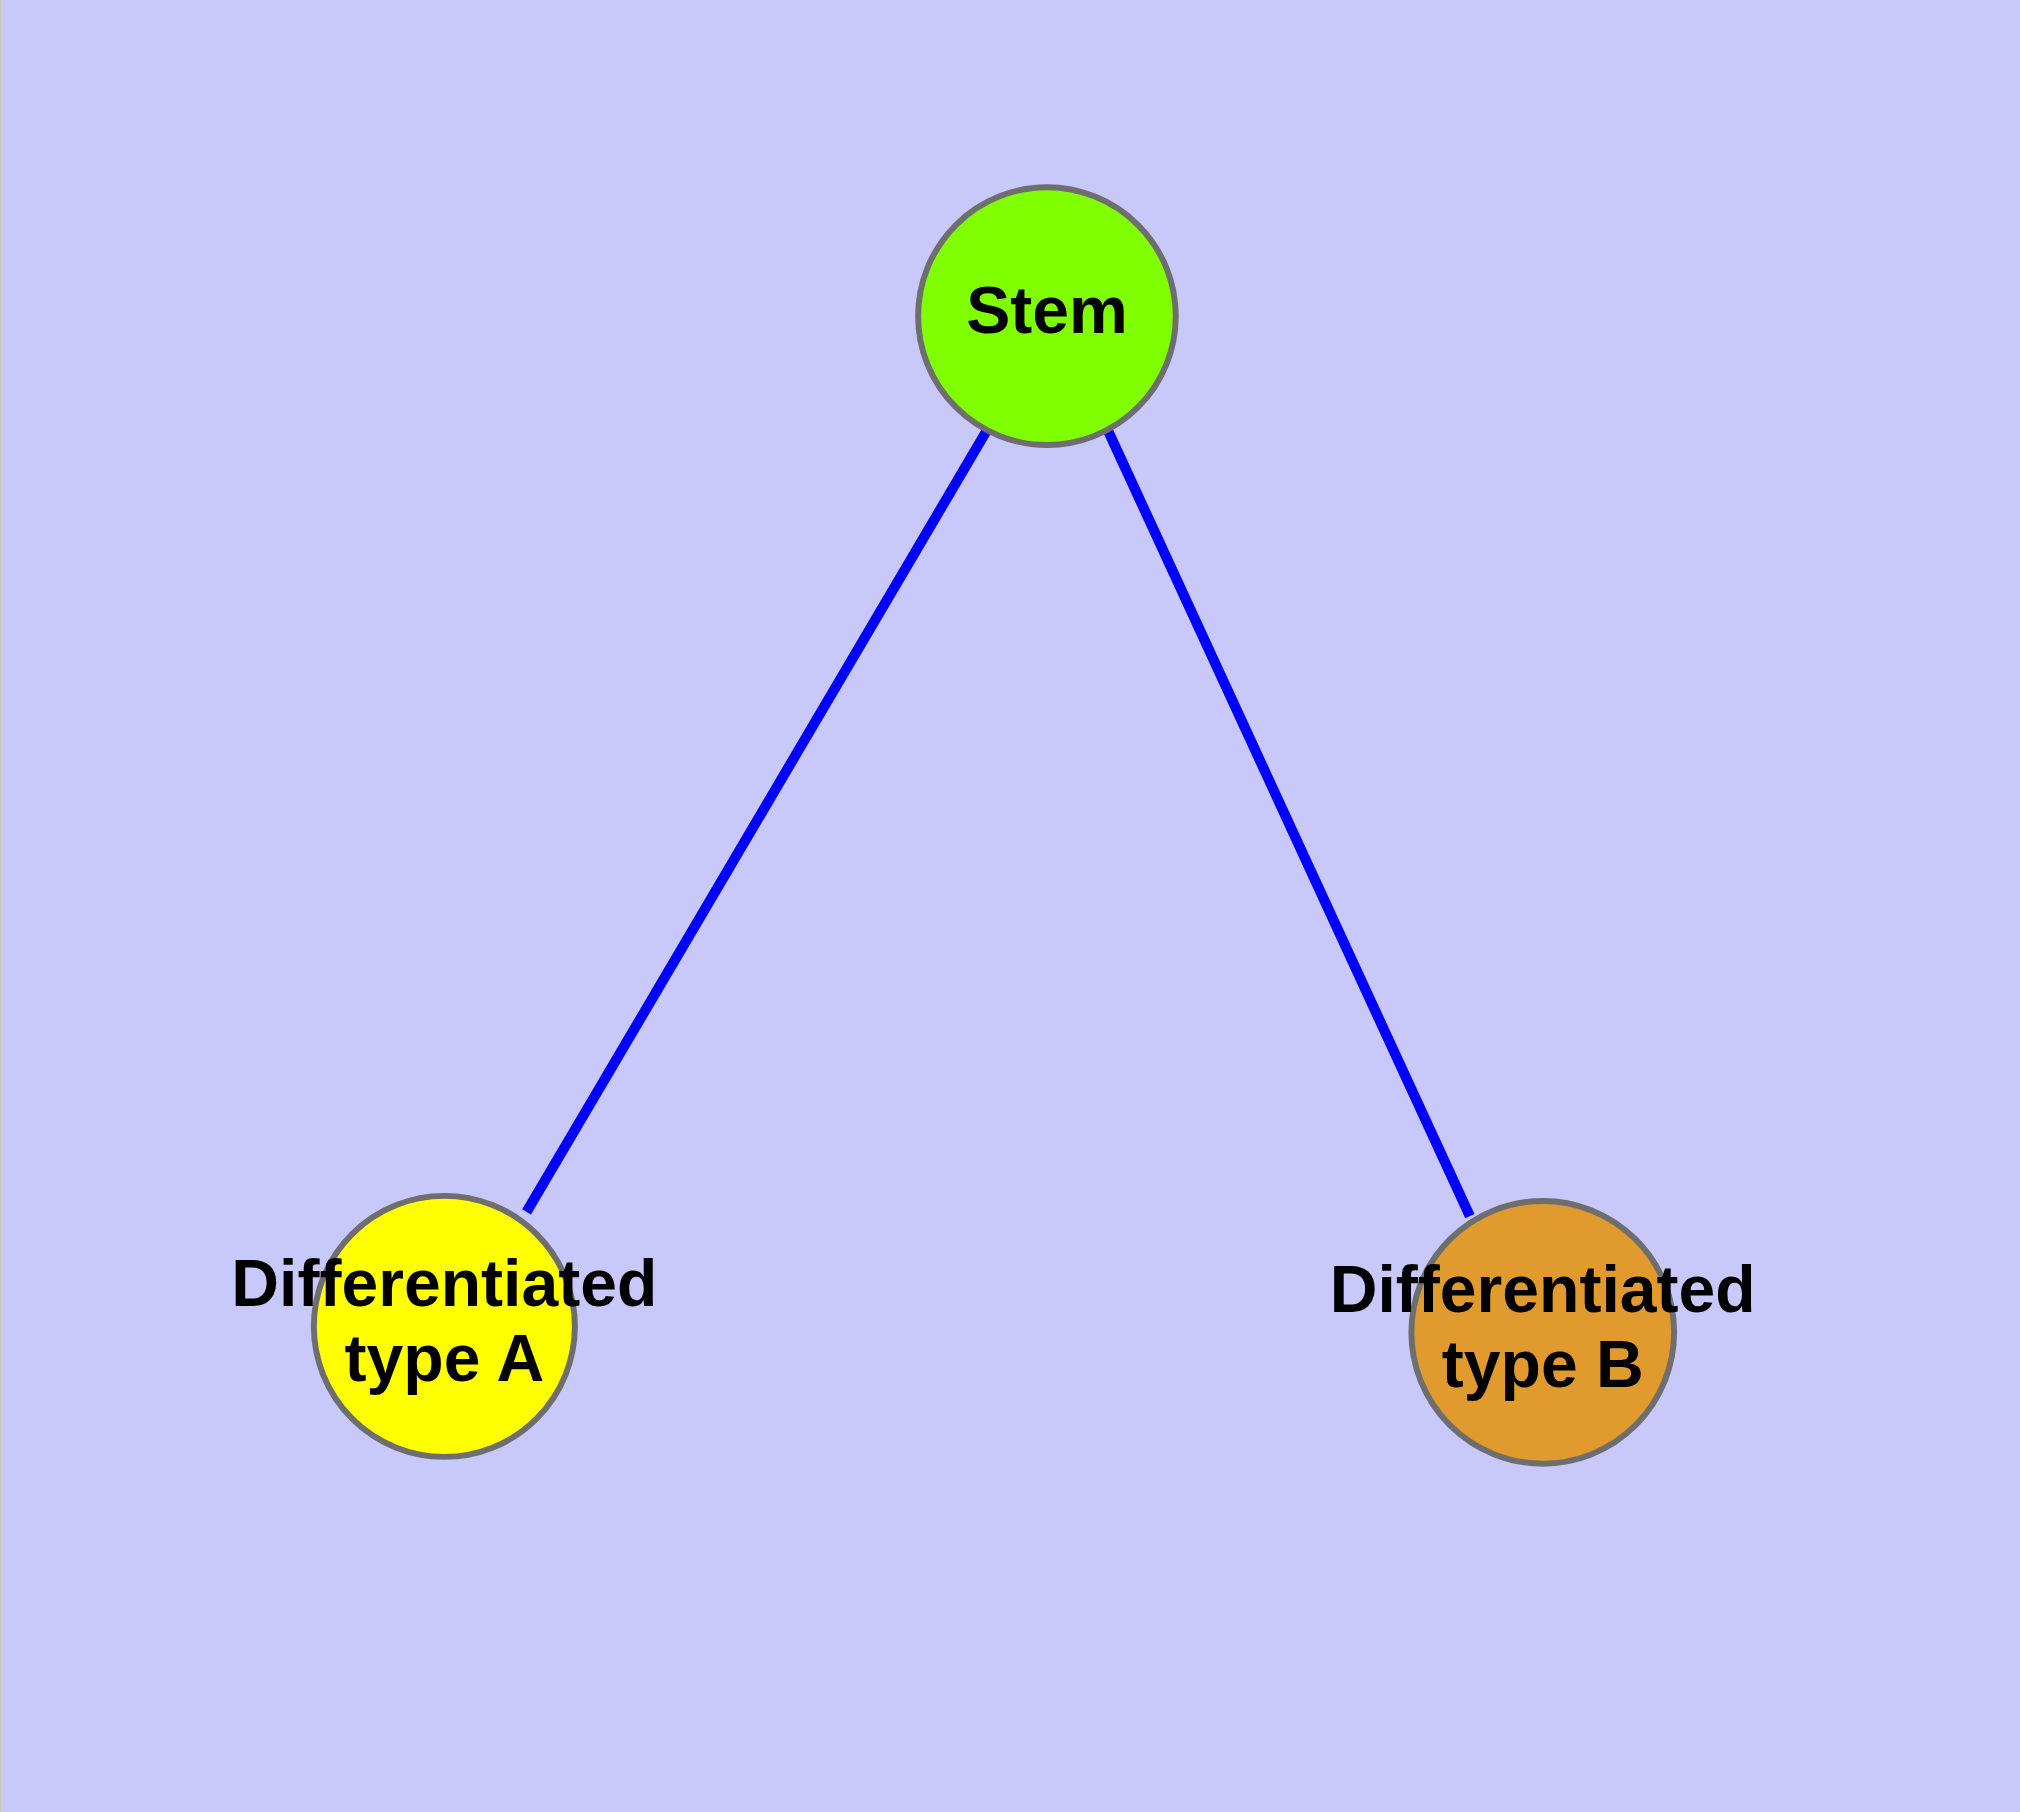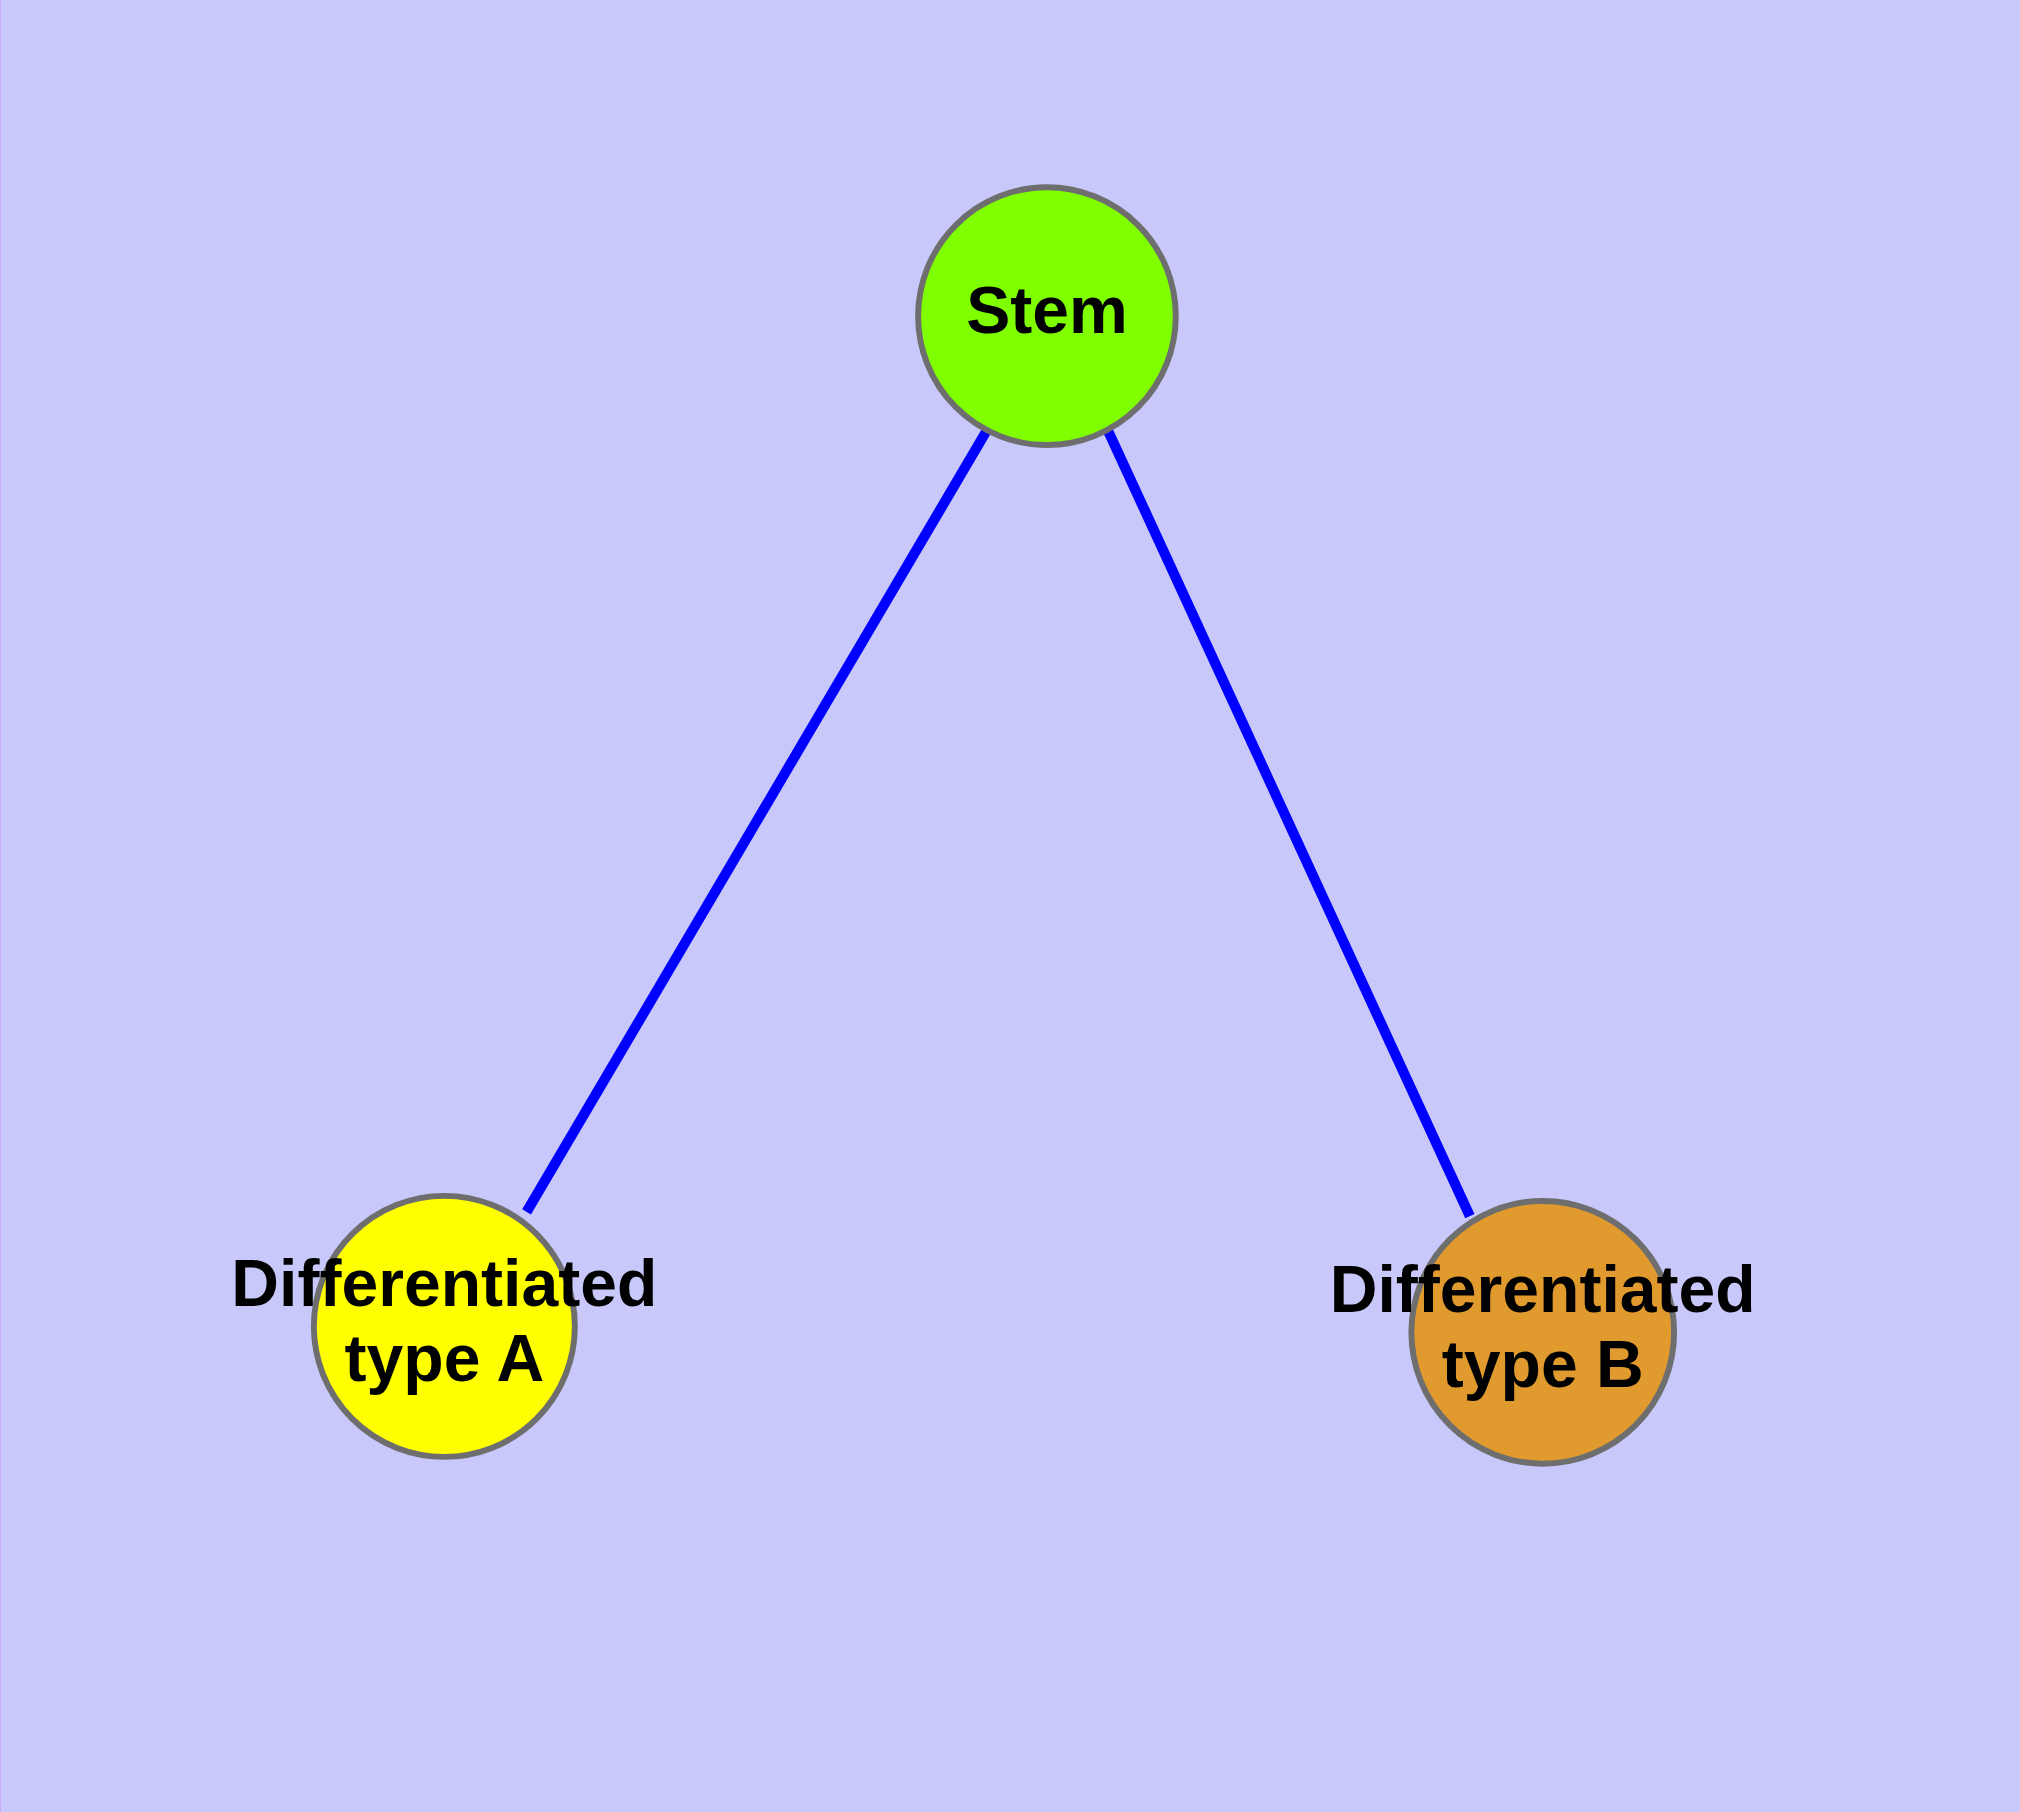--- a/index.html
+++ b/index.html
@@ -28,21 +28,21 @@
     fill: #000000;
     text-anchor: middle;
     dominant-baseline: middle;
     paint-order: normal;
     white-space: pre;
   }
 </style>
 </head>
 <body>
 
-<div id="stage" style="width: 2021px; height: 1812px; background: #d946ef;">
+<div id="stage" style="width: 2021px; height: 1812px; background: #eab308;">
   <svg id="graph-svg" viewBox="0 0 2384 2138" preserveAspectRatio="xMidYMid meet" xmlns="http://www.w3.org/2000/svg" style="width: 2021px; height: 1812px;">
 
     <rect id="bg-rect" x="0" y="0" width="2384" height="2138" fill="#c8c8fa"></rect>
 
     <g id="edges-layer">
         <line x1="1164" y1="508" x2="621" y2="1430" stroke="#0000ff" stroke-width="12" stroke-linecap="butt"></line>
         <line x1="1307" y1="508" x2="1734" y2="1435" stroke="#0000ff" stroke-width="12" stroke-linecap="butt"></line>
       </g>
     <g id="nodes-layer">
         <circle cx="1235" cy="373" r="152" fill="#7fff00" stroke="#6e6e6e" stroke-width="7"></circle>

